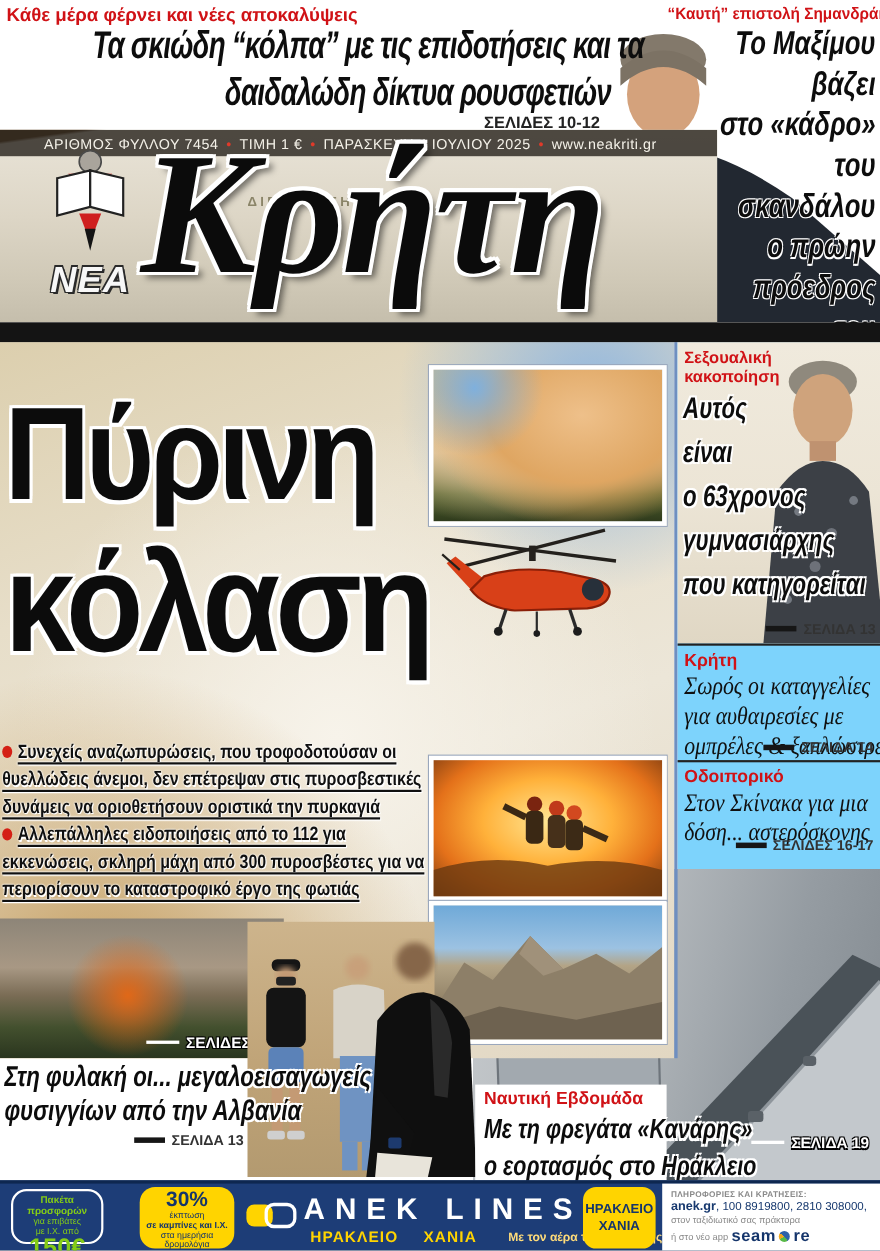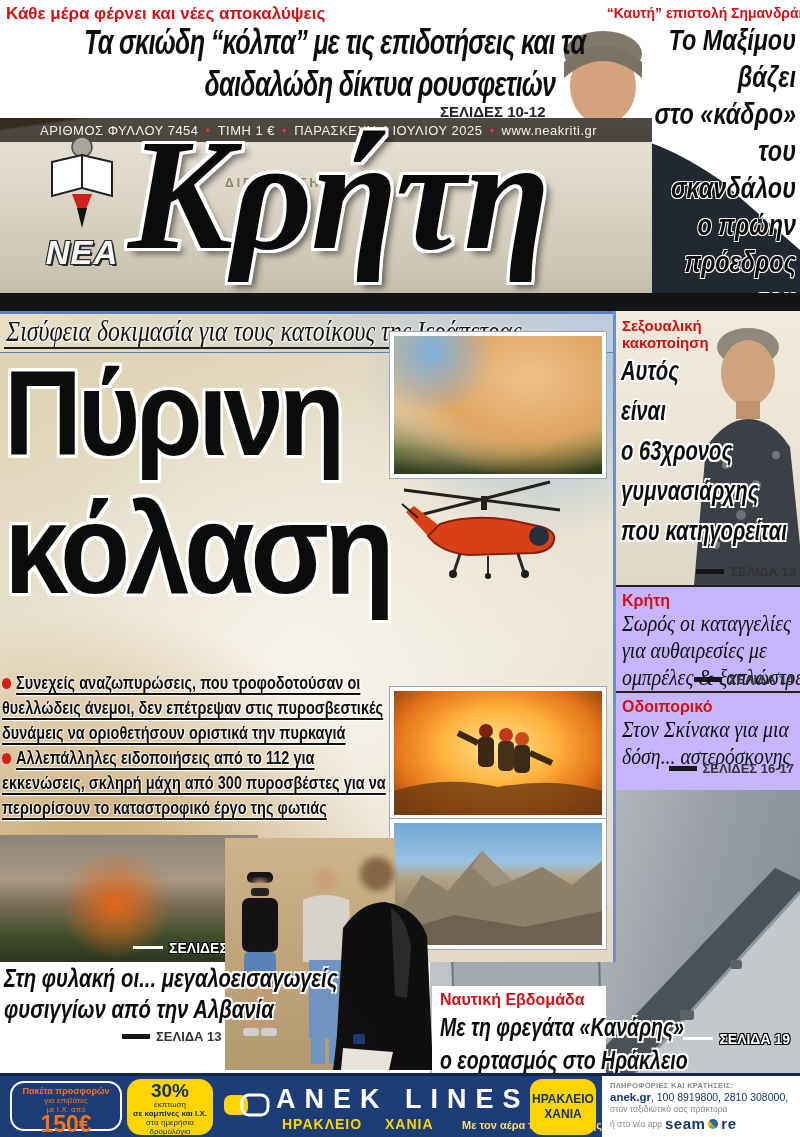--- a/index.html
+++ b/index.html
@@ -90,21 +90,21 @@
     background:
       radial-gradient(circle at 45% 55%,#e06818 0%,rgba(224,104,24,0) 35%),
       linear-gradient(180deg,#8d8578 0%,#a89884 35%,#7a6c55 55%,#43502e 78%,#2a351e 100%);}
   .fire-cap{position:absolute;right:6px;bottom:6px;}
 
   .arrest{left:225px;top:838px;width:208px;height:232px;z-index:3;
     background:linear-gradient(180deg,#cdb48c 0%,#c0a478 55%,#b39a70 100%);
     background-size:170px 100%;background-repeat:no-repeat;}
 
   
-  .sidebar{left:616px;top:311px;width:184px;height:479px;z-index:2;background:#c4b5fd;}
+  .sidebar{left:616px;top:311px;width:184px;height:479px;z-index:2;background:#7dd3fc;}
   .sb1{position:relative;height:274px;overflow:hidden;border-bottom:2px solid #222;
        background:linear-gradient(180deg,#f0ead d 0%,#ece5d6 50%,#e0d7c4 100%);
        background:linear-gradient(180deg,#f0eadd 0%,#ece5d6 50%,#e0d7c4 100%);}
   .sb1-kicker{position:absolute;left:6px;top:6px;width:100px;font-size:15px;line-height:17px;font-weight:bold;color:#d01216;}
   .sb1-lines{position:absolute;left:5px;top:40px;}
   .sb1-line{font-style:italic;font-weight:bold;font-size:27px;line-height:40px;color:#0d0d0d;white-space:nowrap;
             transform:scaleX(.75);transform-origin:0 50%;
             text-shadow:-2px -2px 0 #fff,2px -2px 0 #fff,-2px 2px 0 #fff,2px 2px 0 #fff;}
   .sb1-page{position:absolute;right:4px;bottom:6px;}
   .portrait{position:absolute;right:-6px;top:4px;width:120px;height:270px;}
@@ -124,22 +124,22 @@
   .st-kicker{font-size:16px;font-weight:bold;color:#d01216;margin-bottom:2px;}
   .st-line{font-style:italic;font-weight:bold;font-size:26px;line-height:31px;color:#0c0c0c;white-space:nowrap;
            transform:scaleX(.78);transform-origin:0 50%;
            text-shadow:-2px -2px 0 #fff,2px -2px 0 #fff,-2px 2px 0 #fff,2px 2px 0 #fff;}
   .sl-page{margin-left:118px;margin-top:4px;}
   .story-right{left:432px;top:962px;width:174px;height:111px;background:#fff;z-index:3;padding:5px 0 0 8px;box-sizing:border-box;margin-top:24px;}
   .story-right .st-line{font-size:25px;line-height:33px;}
 
   
   .footer{left:0;top:1073px;width:800px;height:64px;background:#1d3d77;z-index:6;border-top:3px solid #0e2750;box-sizing:border-box;}
-  .offer{position:absolute;left:10px;top:5px;width:112px;height:50px;border:2px solid #fff;border-radius:14px;
-         color:#f97316;text-align:center;padding-top:3px;box-sizing:border-box;}
+  .offer{position:absolute;left:10px;top:5px;width:84px;height:50px;border:2px solid #fff;border-radius:14px;
+         color:#84cc16;text-align:center;padding-top:3px;box-sizing:border-box;}
   .offer .o1{font-size:9px;font-weight:bold;} .offer .o2{font-size:8px;} 
   .offer .price{font-size:23px;font-weight:bold;line-height:20px;}
   .disc{position:absolute;left:127px;top:3px;width:86px;height:56px;background:#ffd400;border-radius:14px;
         color:#15356b;text-align:center;padding-top:2px;box-sizing:border-box;}
   .disc .d1{font-size:19px;font-weight:bold;line-height:19px;}
   .disc .d2{font-size:8px;} .disc .d3{font-size:8px;font-weight:bold;}
   .anek-icon{position:absolute;left:222px;top:16px;width:48px;height:26px;}
   .anek-name{position:absolute;left:276px;top:8px;font-size:27px;font-weight:bold;color:#fff;letter-spacing:9px;white-space:nowrap;}
   .anek-ports{position:absolute;left:282px;top:40px;font-size:14px;font-weight:bold;color:#ffd400;letter-spacing:1px;word-spacing:18px;}
   .anek-slogan{position:absolute;left:462px;top:43px;font-size:11px;font-weight:bold;color:#ffdc7a;white-space:nowrap;}
@@ -206,24 +206,20 @@
       <span>ΑΡΙΘΜΟΣ ΦΥΛΛΟΥ 7454</span>
       <span>ΤΙΜΗ 1 €</span>
       <span>ΠΑΡΑΣΚΕΥΗ 4 ΙΟΥΛΙΟΥ 2025</span>
       <span>www.neakriti.gr</span>
     </div>
   </div>
 
   <div class="abs black-bar"></div>
 
   <div class="abs mainblock">
-    <div class="abs lead-kicker">
-      <div class="lead-kicker-txt">Σισύφεια δοκιμασία για τους κατοίκους της Ιεράπετρας</div>
-      <div class="lead-rule"></div>
-    </div>
     <div class="abs lead-h lead-h1">Πύρινη</div>
     <div class="abs lead-h lead-h2">κόλαση</div>
     <ul class="abs bullets">
       <li><span class="bdot"></span><span>Συνεχείς αναζωπυρώσεις, που τροφοδοτούσαν οι θυελλώδεις άνεμοι, δεν επέτρεψαν στις πυροσβεστικές δυνάμεις να οριοθετήσουν οριστικά την πυρκαγιά</span></li>
       <li><span class="bdot"></span><span>Αλλεπάλληλες ειδοποιήσεις από το 112 για εκκενώσεις, σκληρή μάχη από 300 πυροσβέστες για να περιορίσουν το καταστροφικό έργο της φωτιάς</span></li>
     </ul>
 
     <div class="abs photo photo1"></div>
 
     <div class="abs heli">

